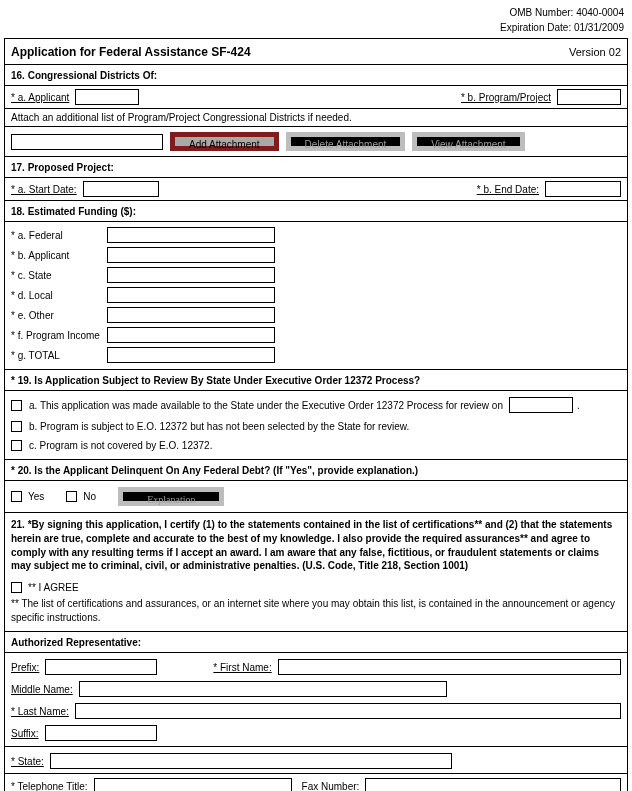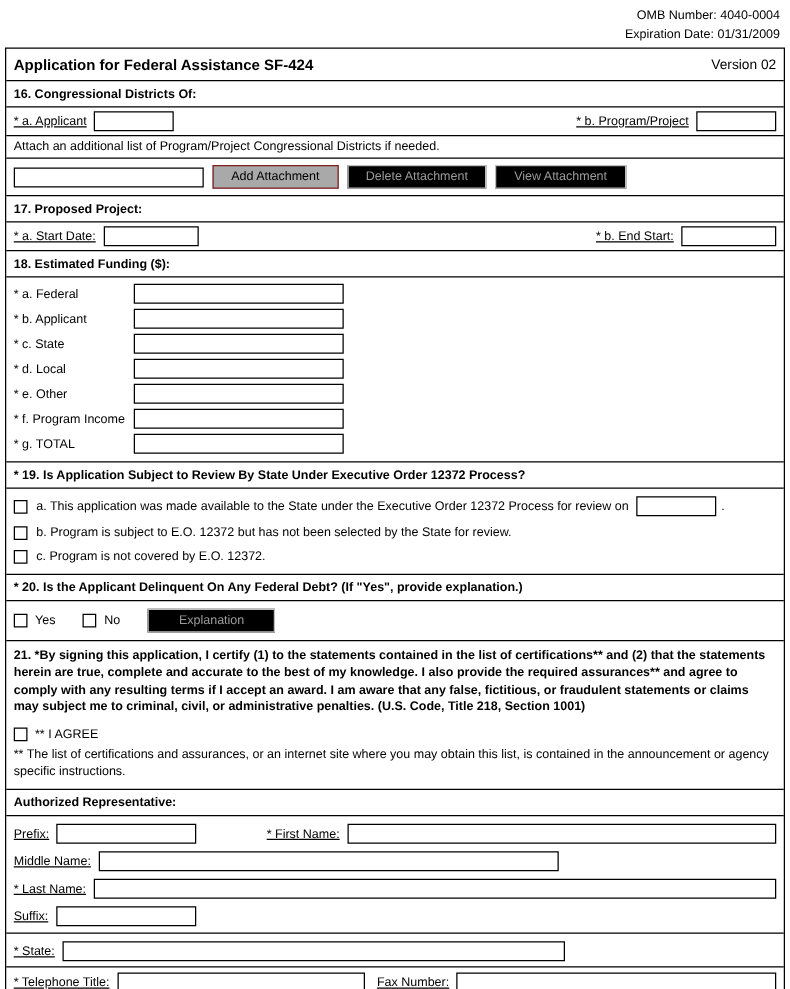--- a/index.html
+++ b/index.html
@@ -15,21 +15,21 @@
   .title-bar { display: flex; justify-content: space-between; align-items: center; padding: 6px 6px 5px; border-bottom: 1px solid #000; }
   .form-title { font-weight: bold; font-size: 12px; }
   .form-version { font-size: 11px; }
   .sec-heading { font-weight: bold; padding: 4px 6px 3px; border-bottom: 1px solid #000; line-height: 1.3; }
   .row { display: flex; align-items: center; padding: 3px 6px; }
   .bline { border-bottom: 1px solid #000; }
   .lbl { white-space: nowrap; text-decoration: underline; }
   .spacer { flex: 1; }
   input.txt { border: 1px solid #000; height: 16px; font: inherit; padding: 0 2px; background: #fff; }
   .ml4 { margin-left: 4px; } .ml6 { margin-left: 6px; } .ml10 { margin-left: 10px; }
-  .btn { font-family: inherit; font-size: 10px; border: 1px solid #7f1d1d; background: #a9a9a9; color: #000; padding: 2px 14px; height: 19px; margin-left: 7px; }
+  .btn { font-family: inherit; font-size: 10px; border: 5px solid #7f1d1d; background: #a9a9a9; color: #000; padding: 2px 14px; height: 19px; margin-left: 7px; }
   .btn.disabled { background: #000000; color: #9b9b9b; border-color: #bdbdbd; }
   .checkbox { display: inline-block; width: 11px; height: 11px; border: 1px solid #000; background: #fff; flex: 0 0 auto; }
   .fund-row { display: flex; align-items: center; padding: 2px 6px; }
   .fund-label { width: 96px; }
   .fund-input { width: 168px; }
   .opt-row { display: flex; align-items: center; padding: 4px 6px; }
   .opt-text { margin-left: 7px; text-align: center; }
   .cert { font-weight: bold; padding: 5px 6px 4px; line-height: 1.38; }
   .footnote { padding: 2px 6px 7px; line-height: 1.35; }
   .agree-row { display: flex; align-items: center; padding: 5px 6px 2px; }
@@ -68,21 +68,21 @@
       <button class="btn">Add Attachment</button>
       <button class="btn disabled">Delete Attachment</button>
       <button class="btn disabled">View Attachment</button>
     </div>
 
     <div class="sec-heading">17. Proposed Project:</div>
     <div class="row bline">
       <span class="lbl">* a. Start Date:</span>
       <input class="txt ml6" style="width: 76px;">
       <span class="spacer"></span>
-      <span class="lbl">* b. End Start:</span>
+      <span class="lbl">* b. End Date:</span>
       <input class="txt ml6" style="width: 76px;">
     </div>
 
     <div class="sec-heading">18. Estimated Funding ($):</div>
     <div style="padding:3px 0 4px;" class="bline">
       <div class="fund-row">
         <span class="fund-label">* a. Federal</span>
         <input class="txt fund-input" style="">
       </div>
       <div class="fund-row">
@@ -128,21 +128,21 @@
         <span class="opt-text">c. Program is not covered by E.O. 12372.</span>
       </div>
     </div>
 
     <div class="sec-heading">* 20. Is the Applicant Delinquent On Any Federal Debt? (If "Yes", provide explanation.)</div>
     <div class="row bline" style="padding:6px 6px;">
       <span class="checkbox"></span>
       <span class="ml6">Yes</span>
       <span class="checkbox" style="margin-left:22px;"></span>
       <span class="ml6">No</span>
-      <button class="btn disabled" style="margin-left:22px; padding:2px 24px;">Explanation</button>
+      <button class="btn disabled" style="margin-left:22px; padding:2px 24px;font-family:Liberation Serif, serif;">Explanation</button>
     </div>
 
     <div class="cert">21. *By signing this application, I certify (1) to the statements contained in the list of certifications** and (2) that the statements herein are true, complete and accurate to the best of my knowledge. I also provide the required assurances** and agree to comply with any resulting terms if I accept an award. I am aware that any false, fictitious, or fraudulent statements or claims may subject me to criminal, civil, or administrative penalties. (U.S. Code, Title 218, Section 1001)</div>
     <div class="agree-row">
       <span class="checkbox"></span>
       <span class="ml6">** I AGREE</span>
     </div>
     <div class="footnote bline">** The list of certifications and assurances, or an internet site where you may obtain this list, is contained in the announcement or agency specific instructions.</div>
 
     <div class="sec-heading">Authorized Representative:</div>

